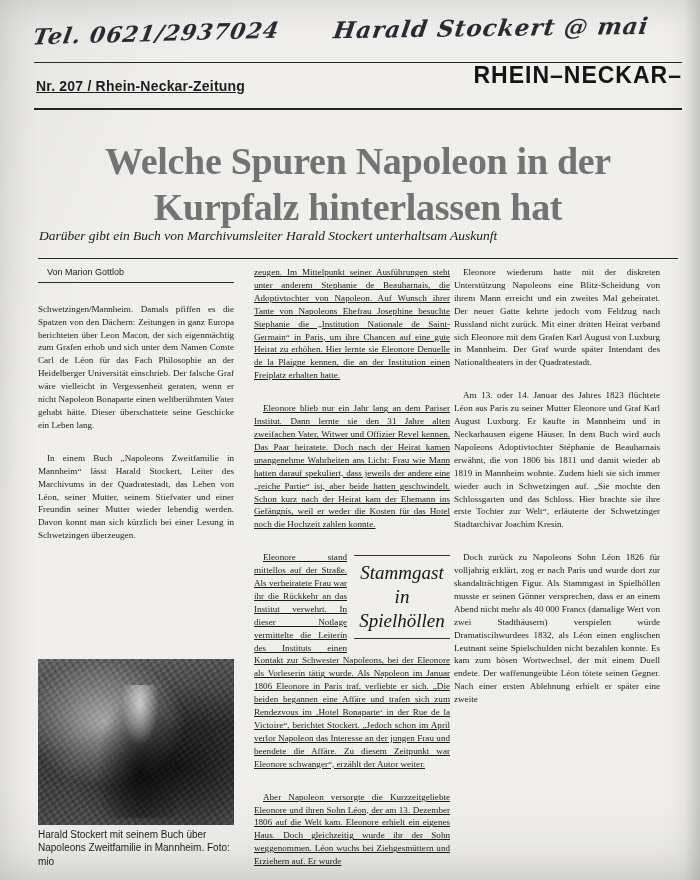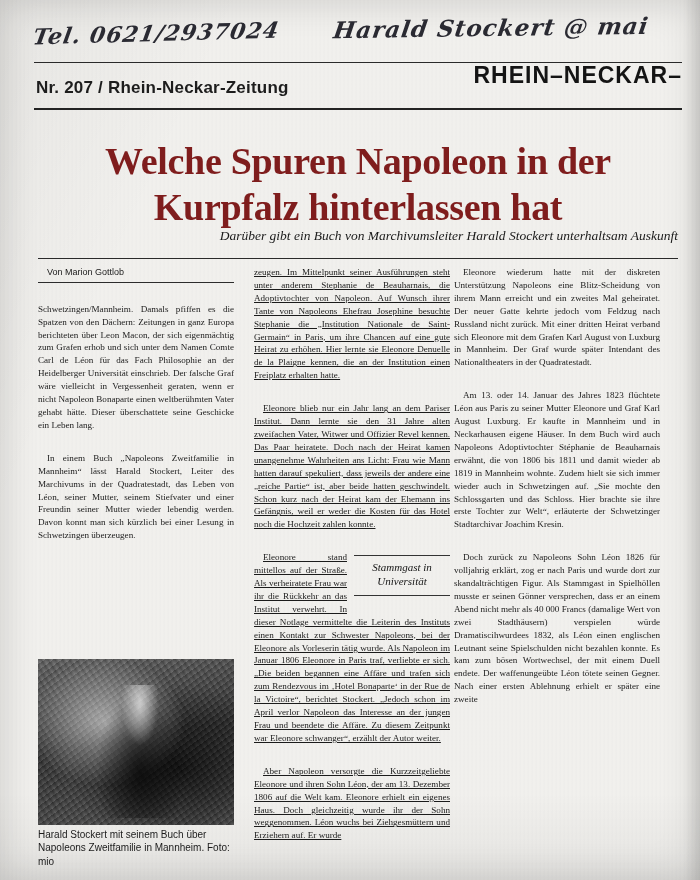--- a/index.html
+++ b/index.html
@@ -80,24 +80,25 @@
     top: 66px;
     left: 34px;
     right: 18px;
     height: 40px;
   }
   .edition {
     position: absolute;
     left: 2px;
     top: 12px;
     font-family: "Liberation Sans", sans-serif;
-    font-size: 17px;
+    font-size: 14px;
     font-weight: 700;
     color: #1d1d1d;
     letter-spacing: 0.2px;
+    text-decoration: underline;
   }
   .paper-name {
     position: absolute;
     right: 0px;
     top: -4px;
     font-family: "Liberation Sans", sans-serif;
     font-size: 23px;
     font-weight: 700;
     letter-spacing: 1px;
     color: #141414;
@@ -108,30 +109,30 @@
   .headline {
     position: absolute;
     top: 138px;
     left: 38px;
     right: 22px;
     text-align: center;
     font-family: "Liberation Serif", serif;
     font-weight: 700;
     font-size: 38px;
     line-height: 1.22;
-    color: #7f1d1d;
+    color: #737373;
     letter-spacing: -0.3px;
   }
   .headline .l2 { display: block; }
   .subhead {
     position: absolute;
     top: 228px;
     left: 39px;
     right: 22px;
-    text-align: right;
+    text-align: left;
     font-family: "Liberation Serif", serif;
     font-size: 13.5px;
     font-style: italic;
     color: #1a1a1a;
   }
 
   #rule-under-head {
     top: 258px;
     left: 38px;
     right: 22px;
@@ -174,21 +175,21 @@
   }
   .lead-bold { font-weight: 400; }
 
   
   .pullquote {
     float: right;
     width: 96px;
     margin: 4px 0 14px 7px;
     text-align: center;
     font-style: italic;
-    font-size: 11px;
+    font-size: 19px;
     line-height: 1.25;
     border-top: 1px solid #333;
     border-bottom: 1px solid #333;
     padding: 5px 0 6px 0;
     color: #141414;
   }
 
   
   .photo-wrap {
     position: absolute;
@@ -279,21 +280,21 @@
         </div>
         <div class="caption">Harald Stockert mit seinem Buch über Napoleons Zweitfamilie in Mannheim. Foto: mio</div>
       </div>
     </div>
 
     <div class="col" id="col2">
       <p class="first">zeugen. Im Mittelpunkt seiner Ausführungen steht unter anderem Stephanie de Beauharnais, die Adoptivtochter von Napoleon. Auf Wunsch ihrer Tante von Napoleons Ehefrau Josephine besuchte Stephanie die „Institution Nationale de Saint-Germain“ in Paris, um ihre Chancen auf eine gute Heirat zu erhöhen. Hier lernte sie Eleonore Denuelle de la Plaigne kennen, die an der Institution einen Freiplatz erhalten hatte.</p>
       <p>Eleonore blieb nur ein Jahr lang an dem Pariser Institut. Dann lernte sie den 31 Jahre alten zweifachen Vater, Witwer und Offizier Revel kennen. Das Paar heiratete. Doch nach der Heirat kamen unangenehme Wahrheiten ans Licht: Frau wie Mann hatten darauf spekuliert, dass jeweils der andere eine „reiche Partie“ ist, aber beide hatten geschwindelt. Schon kurz nach der Heirat kam der Ehemann ins Gefängnis, weil er weder die Kosten für das Hotel noch die Hochzeit zahlen konnte.</p>
       <div class="pullquote">
         <span>Stammgast in</span><br>
-        <span>Universität</span>
+        <span>Spielhöllen</span>
       </div>
       <p>Eleonore stand mittellos auf der Straße. Als verheiratete Frau war ihr die Rückkehr an das Institut verwehrt. In dieser Notlage vermittelte die Leiterin des Instituts einen Kontakt zur Schwester Napoleons, bei der Eleonore als Vorleserin tätig wurde. Als Napoleon im Januar 1806 Eleonore in Paris traf, verliebte er sich. „Die beiden begannen eine Affäre und trafen sich zum Rendezvous im ‚Hotel Bonaparte‘ in der Rue de la Victoire“, berichtet Stockert. „Jedoch schon im April verlor Napoleon das Interesse an der jungen Frau und beendete die Affäre. Zu diesem Zeitpunkt war Eleonore schwanger“, erzählt der Autor weiter.</p>
       <p>Aber Napoleon versorgte die Kurzzeitgeliebte Eleonore und ihren Sohn Léon, der am 13. Dezember 1806 auf die Welt kam. Eleonore erhielt ein eigenes Haus. Doch gleichzeitig wurde ihr der Sohn weggenommen. Léon wuchs bei Ziehgesmüttern und Erziehern auf. Er wurde</p>
     </div>
 
     <div class="col" id="col3">
       <p>Eleonore wiederum hatte mit der diskreten Unterstützung Napoleons eine Blitz-Scheidung von ihrem Mann erreicht und ein zweites Mal geheiratet. Der neuer Gatte kehrte jedoch vom Feldzug nach Russland nicht zurück. Mit einer dritten Heirat verband sich Eleonore mit dem Grafen Karl August von Luxburg in Mannheim. Der Graf wurde später Intendant des Nationaltheaters in der Quadratestadt.</p>
       <p>Am 13. oder 14. Januar des Jahres 1823 flüchtete Léon aus Paris zu seiner Mutter Eleonore und Graf Karl August Luxburg. Er kaufte in Mannheim und in Neckarhausen eigene Häuser. In dem Buch wird auch Napoleons Adoptivtochter Stéphanie de Beauharnais erwähnt, die von 1806 bis 1811 und damit wieder ab 1819 in Mannheim wohnte. Zudem hielt sie sich immer wieder auch in Schwetzingen auf. „Sie mochte den Schlossgarten und das Schloss. Hier brachte sie ihre erste Tochter zur Welt“, erläuterte der Schwetzinger Stadtarchivar Joachim Kresin.</p>
       <p>Doch zurück zu Napoleons Sohn Léon 1826 für volljahrig erklärt, zog er nach Paris und wurde dort zur skandalträchtigen Figur. Als Stammgast in Spielhöllen musste er seinen Gönner versprechen, dass er an einem Abend nicht mehr als 40 000 Francs (damalige Wert von zwei Stadthäusern) verspielen würde Dramatiscihwurdees 1832, als Léon einen englischen Leutnant seine Spielschulden nicht bezahlen konnte. Es kam zum bösen Wortwechsel, der mit einem Duell endete. Der waffenungeübte Léon tötete seinen Gegner. Nach einer ersten Ablehnung erhielt er später eine zweite</p>
     </div>

